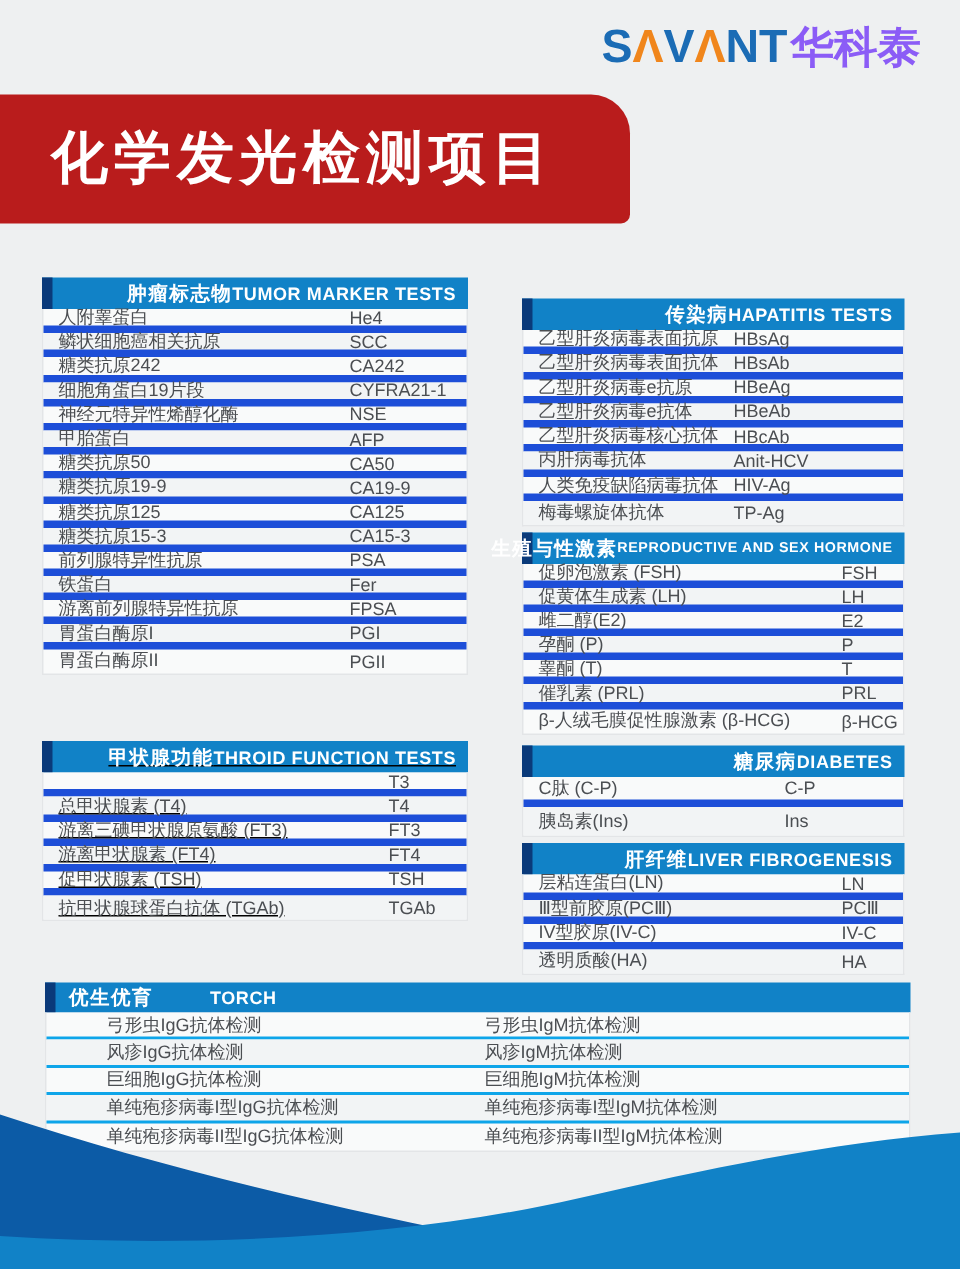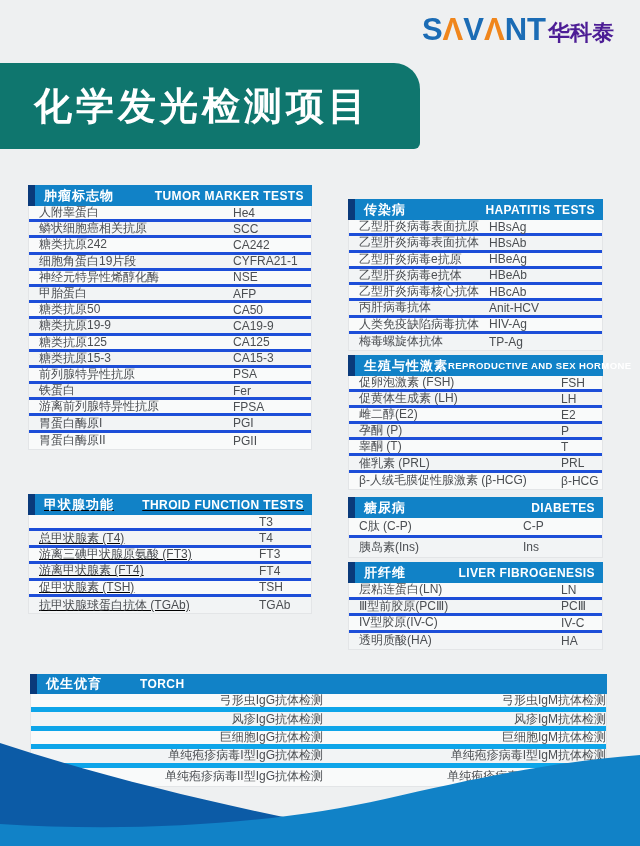--- a/index.html
+++ b/index.html
@@ -6,58 +6,58 @@
   body { font-family:"Liberation Sans","DejaVu Sans",sans-serif; }
   .page {
     position:relative; width:640px; height:846px;
     background:#eef0f1; overflow:hidden;
   }
 
   
   .logo { position:absolute; top:12px; right:26px; font-weight:bold; font-size:31px; letter-spacing:0px; white-space:nowrap; }
   .logo .lb { color:#1b6cb5; }
   .logo .lo { color:#f0861c; }
-  .logo .cn { color:#4c1d95; font-size:22px; margin-left:2px; }
+  .logo .cn { color:#8b5cf6; font-size:29px; margin-left:2px; }
 
   
   .banner {
     position:absolute; left:0; top:63px; width:420px; height:86px;
-    background:#0f766e; border-radius:0 26px 6px 0;
+    background:#b91c1c; border-radius:0 26px 6px 0;
   }
   .banner h1 {
     margin:0; color:#ffffff; font-size:38px; font-weight:bold;
     line-height:86px; padding-left:34px; letter-spacing:4px;
   }
 
   
   .panel { position:absolute; }
   .panel-header {
     height:21px; background:#1182c7; border-left:7px solid #0a3a7a;
-    display:flex; align-items:center; justify-content:space-between;
+    display:flex; align-items:center; justify-content:flex-end;
     padding:0 8px 0 9px; box-sizing:border-box;
   }
   .panel-header .cn { color:#fff; font-weight:bold; font-size:13px; letter-spacing:1px; white-space:nowrap; }
   .panel-header .en { color:#fff; font-weight:bold; font-size:12px; letter-spacing:0.4px; white-space:nowrap; }
   .panel.small-en .panel-header .en { font-size:9.5px; }
   .panel-body { background:#f9fafa; border:1px solid #e3e5e7; border-top:none; box-sizing:border-box; }
   .row {
     position:relative; height:var(--rh,16.2px); display:flex; align-items:center;
-    border-bottom:3px solid #1d4ed8; padding-left:10px; box-sizing:border-box;
+    border-bottom:5px solid #1d4ed8; padding-left:10px; box-sizing:border-box;
     color:#4b4e52; font-size:12px; white-space:nowrap;
   }
   .row:nth-child(even) { background:#f2f4f5; }
   .row:last-child { border-bottom:none; }
   .row .val { position:absolute; left:var(--vx,200px); }
 
   
   .torch-header { justify-content:flex-start; height:20px; }
   .torch-header .en { margin-left:38px; }
   .trow {
     display:flex; height:18.4px; align-items:center;
-    border-bottom:5px solid #0ea5e9; color:#4b4e52; font-size:12px; box-sizing:border-box; white-space:nowrap;
+    border-bottom:2px solid #0ea5e9; color:#4b4e52; font-size:12px; box-sizing:border-box; white-space:nowrap;
   }
   .trow:nth-child(even) { background:#f2f4f5; }
   .trow:last-child { border-bottom:none; }
   .tcell-l { padding-left:40px; width:292px; box-sizing:border-box; }
   .tcell-r { flex:1; }
 
   
   .wave { position:absolute; left:0; bottom:0; width:640px; height:115px; z-index:5; }
 </style>
 </head>
@@ -332,21 +332,21 @@
           <span class="val">IV-C</span>
         </div>
 
         <div class="row">
           <span class="lbl">透明质酸(HA)</span>
           <span class="val">HA</span>
         </div>
       </div>
   </div>
 
-  <div class="panel" style="left:30px; top:674px; width:577px;text-align:right;">
+  <div class="panel" style="left:30px; top:655px; width:577px;">
     <div class="panel-header torch-header">
       <span class="cn">优生优育</span>
       <span class="en">TORCH</span>
     </div>
     <div class="panel-body">
 
         <div class="trow">
           <span class="tcell-l">弓形虫IgG抗体检测</span>
           <span class="tcell-r">弓形虫IgM抗体检测</span>
         </div>

